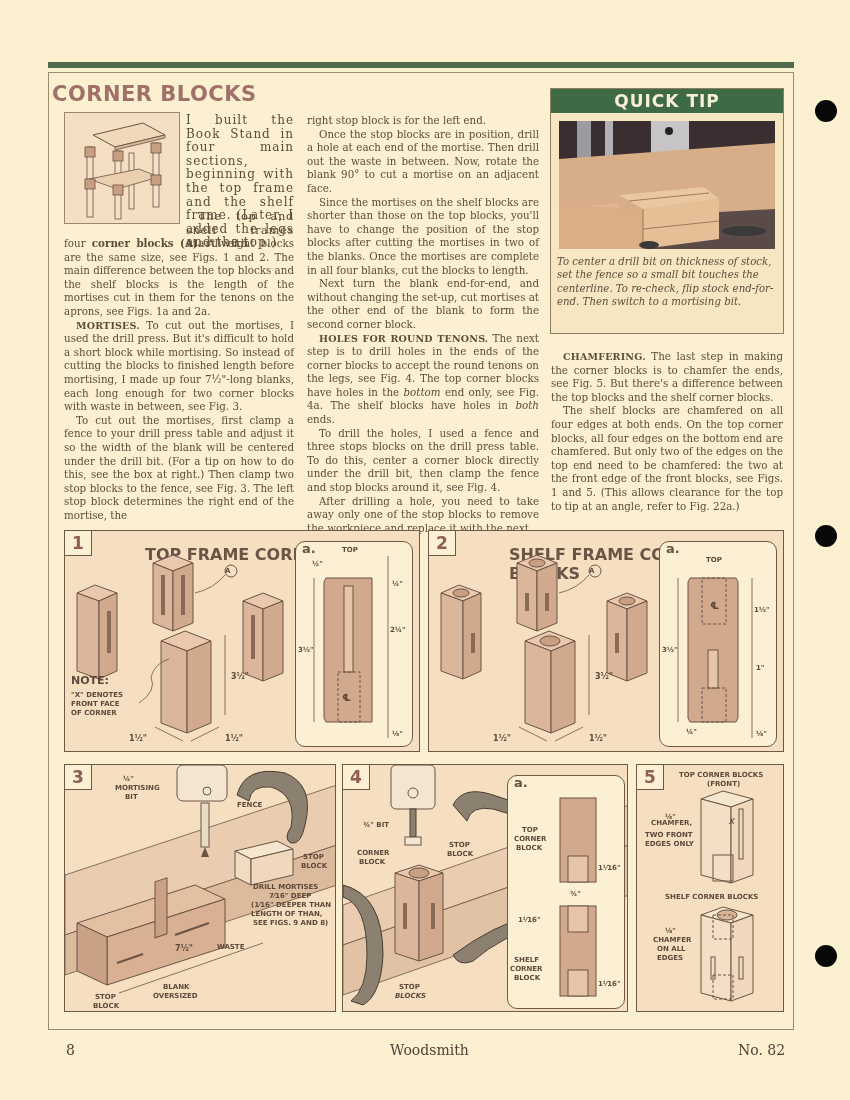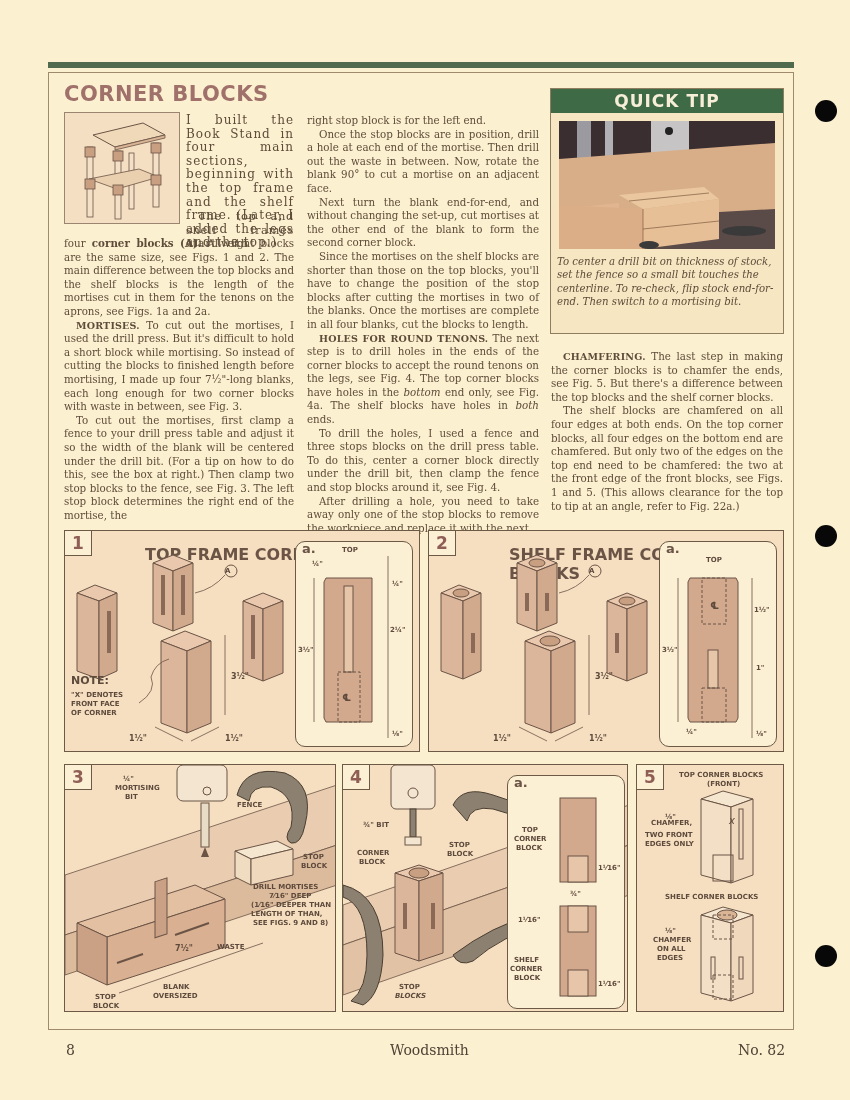--- a/index.html
+++ b/index.html
@@ -1,21 +1,21 @@
 <!DOCTYPE html>
 <html><head>
 <meta charset="utf-8">
 <style>
   html,body{margin:0;padding:0;}
   body{width:850px;height:1100px;background:#fbf0cf;position:relative;overflow:hidden;font-family:"DejaVu Serif","Liberation Serif",serif;color:#5a4a38;}
   .abs{position:absolute;}
   .rule{left:48px;top:62px;width:746px;height:6px;background:#4f6a4c;}
   .frame{left:48px;top:72px;width:746px;height:958px;border:1px solid #a08a6e;box-sizing:border-box;}
   .hole{width:22px;height:22px;border-radius:50%;background:#080808;left:815px;}
-  .title{left:64px;top:82px;font-family:"DejaVu Sans","Liberation Sans",sans-serif;font-weight:bold;font-size:21px;color:#a0706a;letter-spacing:0.5px;}
+  .title{left:52px;top:82px;font-family:"DejaVu Sans","Liberation Sans",sans-serif;font-weight:bold;font-size:21px;color:#a0706a;letter-spacing:0.5px;}
   .col{font-size:10.3px;line-height:13.6px;text-align:justify;color:#5e4c3a;}
   .col p{margin:0;text-indent:12px;}
   .col p.noind{text-indent:0;}
   .sc{font-variant:small-caps;font-weight:bold;font-size:9.5px;letter-spacing:0.2px;}
   .lead{font-size:12px;line-height:13.6px;letter-spacing:1px;}
   .standimg{left:64px;top:112px;width:114px;height:110px;border:1px solid #9a8570;background:#f5dfc2;}
   .qt{left:550px;top:88px;width:232px;height:244px;border:1px solid #8f7d5f;background:#f7e6c2;}
   .qt-head{height:24px;background:#3e6a46;color:#f7eed8;font-family:"DejaVu Sans","Liberation Sans",sans-serif;font-weight:bold;font-size:17px;text-align:center;line-height:25px;letter-spacing:1px;}
   .qt-photo{position:absolute;left:8px;top:32px;width:216px;height:128px;background:#c9a07c;overflow:hidden;}
   .qt-cap{position:absolute;left:6px;top:166px;width:220px;font-style:italic;font-size:10.2px;line-height:13.4px;color:#5e4c3a;}
@@ -64,22 +64,22 @@
 </div>
 <div class="abs col" style="left:64px;top:237px;width:230px;">
   <p class="noind">four <b>corner blocks (A)</b><span>. All eight blocks are the same size, see Figs. 1 and 2. The main difference between the top blocks and the shelf blocks is the length of the mortises cut in them for the tenons on the aprons, see Figs. 1a and 2a.</span></p>
   <p><span class="sc">MORTISES.</span><span> To cut out the mortises, I used the drill press. But it's difficult to hold a short block while mortising. So instead of cutting the blocks to finished length before mortising, I made up four 7½"-long blanks, each long enough for two corner blocks with waste in between, see Fig. 3.</span></p>
   <p>To cut out the mortises, first clamp a fence to your drill press table and adjust it so the width of the blank will be centered under the drill bit. (For a tip on how to do this, see the box at right.) Then clamp two stop blocks to the fence, see Fig. 3. The left stop block determines the right end of the mortise, the</p>
 </div>
 
 <div class="abs col" style="left:307px;top:114px;width:232px;">
   <p class="noind">right stop block is for the left end.</p>
   <p>Once the stop blocks are in position, drill a hole at each end of the mortise. Then drill out the waste in between. Now, rotate the blank 90° to cut a mortise on an adjacent face.</p>
+  <p>Since the mortises on the shelf blocks are shorter than those on the top blocks, you'll have to change the position of the stop blocks after cutting the mortises in two of the blanks. Once the mortises are complete in all four blanks, cut the blocks to length.</p>
   <p>Next turn the blank end-for-end, and without changing the set-up, cut mortises at the other end of the blank to form the second corner block.</p>
-  <p>Since the mortises on the shelf blocks are shorter than those on the top blocks, you'll have to change the position of the stop blocks after cutting the mortises in two of the blanks. Once the mortises are complete in all four blanks, cut the blocks to length.</p>
   <p><span class="sc">HOLES FOR ROUND TENONS.</span><span> The next step is to drill holes in the ends of the corner blocks to accept the round tenons on the legs, see Fig. 4. The top corner blocks have holes in the </span><i>bottom</i><span> end only, see Fig. 4a. The shelf blocks have holes in </span><i>both</i><span> ends.</span></p>
   <p>To drill the holes, I used a fence and three stops blocks on the drill press table. To do this, center a corner block directly under the drill bit, then clamp the fence and stop blocks around it, see Fig. 4.</p>
   <p>After drilling a hole, you need to take away only one of the stop blocks to remove the workpiece and replace it with the next.</p>
 </div>
 
 <div class="abs qt">
   <div class="qt-head">QUICK TIP</div>
   <div class="qt-photo">
     <svg width="216" height="128" viewBox="0 0 216 128">
       <rect x="0" y="0" width="216" height="128" fill="#5a4a48"></rect>

